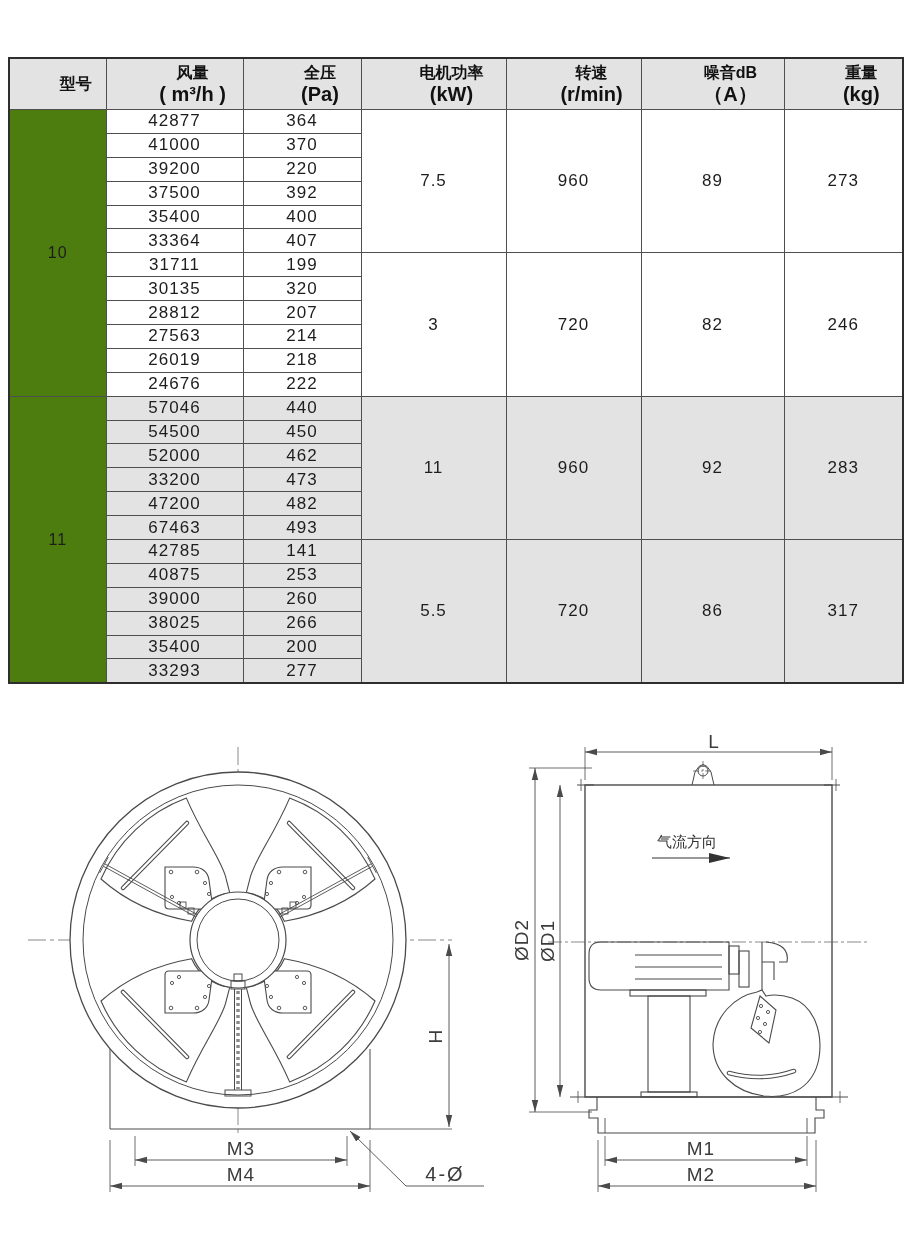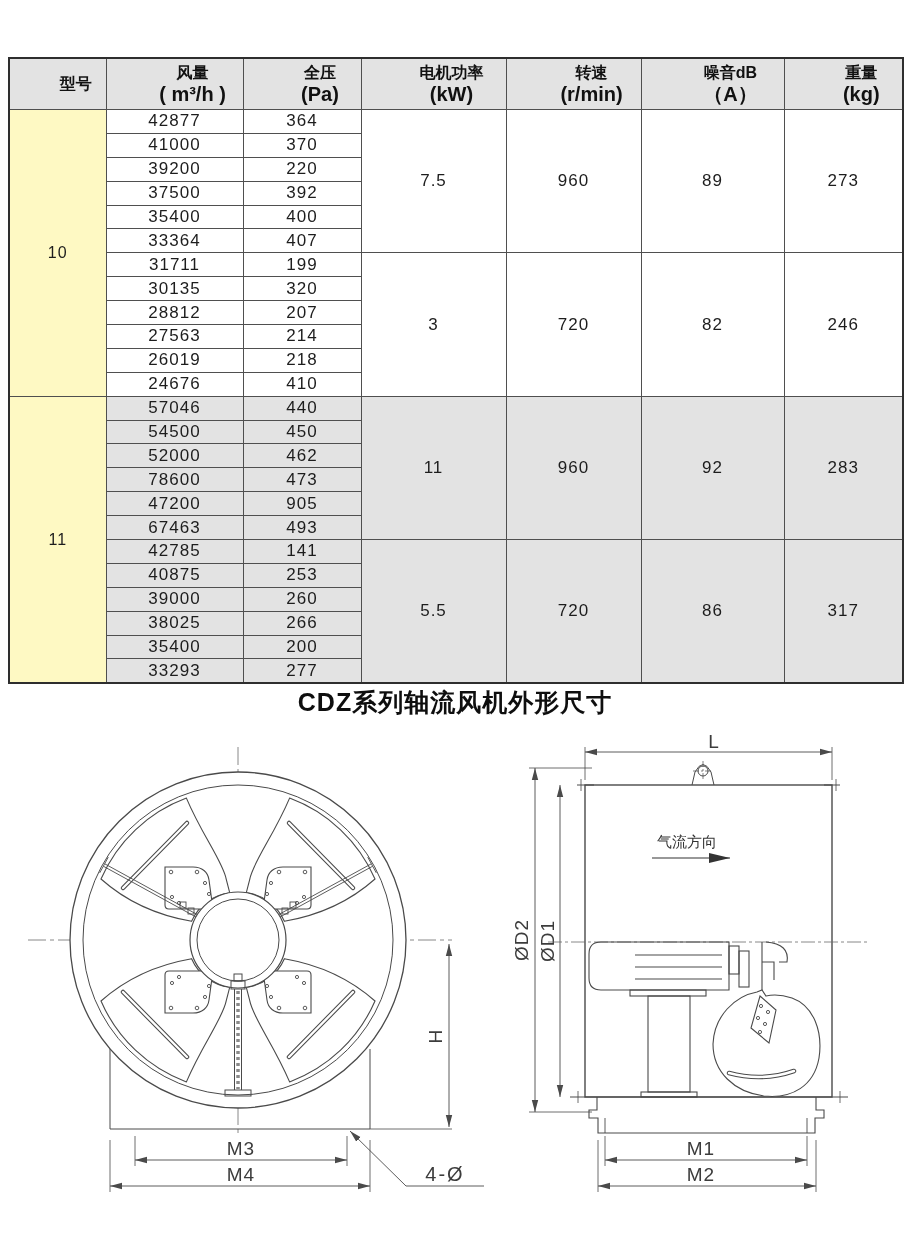--- a/index.html
+++ b/index.html
@@ -10,21 +10,21 @@
   .t1{top:17px;}
   .t2{top:686px;}
   table.spec{position:absolute;left:8px;top:57px;width:894px;border-collapse:collapse;
              table-layout:fixed;border:2px solid #2e2e2e;}
   .spec th,.spec td{border:1px solid #4f4f4f;text-align:center;vertical-align:middle;padding:0;}
   .spec thead th{background:#e3e3e3;font-weight:bold;height:50px;color:#111;padding-left:36px;}
   .hl{font-size:16px;line-height:1.25;}
   .hs{font-size:20px;line-height:1.1;}
   .spec tbody td{font-size:17px;height:22.9px;letter-spacing:1px;background:#fff;}
   .spec td.shaded{background:#e3e3e3;}
-  .spec td.model{background:#fef9c3;font-size:16px;}
+  .spec td.model{background:#4d7c0f;font-size:16px;}
   svg.drawings{position:absolute;left:0;top:730px;}
   svg text{font-family:"Liberation Sans","DejaVu Sans",sans-serif;fill:#3c3c3c;}
   .dimtxt{font-size:19px;letter-spacing:1px;}
   .cjk{font-size:15px;fill:#333;}
   .callout{font-size:20px;letter-spacing:2px;}
 </style>
 </head>
 <body>
 
 <div class="page">
@@ -120,46 +120,46 @@
         <tr>
           <td>27563</td>
           <td>214</td>
         </tr>
         <tr>
           <td>26019</td>
           <td>218</td>
         </tr>
         <tr>
           <td>24676</td>
-          <td>410</td>
+          <td>222</td>
         </tr>
         <tr>
           <td rowspan="12" class="model">11</td>
           <td class="shaded">57046</td>
           <td class="shaded">440</td>
           <td class="shaded" rowspan="6">11</td>
           <td class="shaded" rowspan="6">960</td>
           <td class="shaded" rowspan="6">92</td>
           <td class="shaded" rowspan="6">283</td>
         </tr>
         <tr>
           <td class="shaded">54500</td>
           <td class="shaded">450</td>
         </tr>
         <tr>
           <td class="shaded">52000</td>
           <td class="shaded">462</td>
         </tr>
         <tr>
-          <td class="shaded">78600</td>
+          <td class="shaded">33200</td>
           <td class="shaded">473</td>
         </tr>
         <tr>
           <td class="shaded">47200</td>
-          <td class="shaded">905</td>
+          <td class="shaded">482</td>
         </tr>
         <tr>
           <td class="shaded">67463</td>
           <td class="shaded">493</td>
         </tr>
         <tr>
           <td class="shaded">42785</td>
           <td class="shaded">141</td>
           <td class="shaded" rowspan="6">5.5</td>
           <td class="shaded" rowspan="6">720</td>
@@ -182,21 +182,20 @@
           <td class="shaded">35400</td>
           <td class="shaded">200</td>
         </tr>
         <tr>
           <td class="shaded">33293</td>
           <td class="shaded">277</td>
         </tr>
       </tbody>
   </table>
 
-  <h1 class="title t2">CDZ系列轴流风机外形尺寸</h1>
 
   <svg class="drawings" width="910" height="518" viewBox="0 730 910 518">
     <defs>
       <marker id="arr" markerWidth="13" markerHeight="10" refX="12" refY="5" orient="auto-start-reverse" markerUnits="userSpaceOnUse">
         <path d="M12,5 L0,1.8 L0,8.2 Z" fill="#4a4a4a"></path>
       </marker>
       <marker id="arrbig" markerWidth="22" markerHeight="12" refX="21" refY="6" orient="auto" markerUnits="userSpaceOnUse">
         <path d="M21,6 L0,1 L0,11 Z" fill="#333"></path>
       </marker>
       <g id="bladeUnit">

